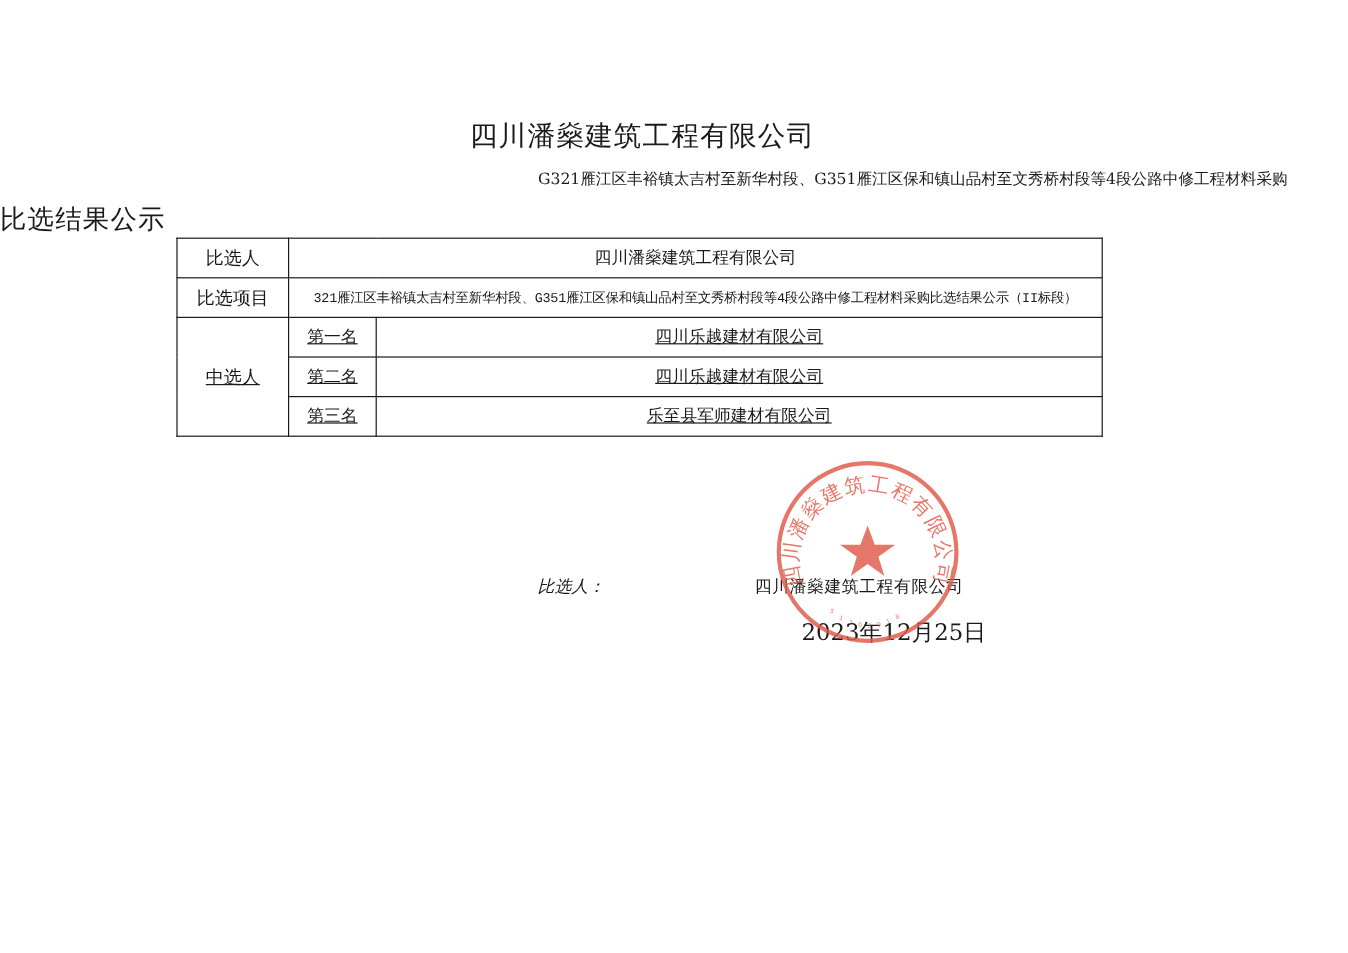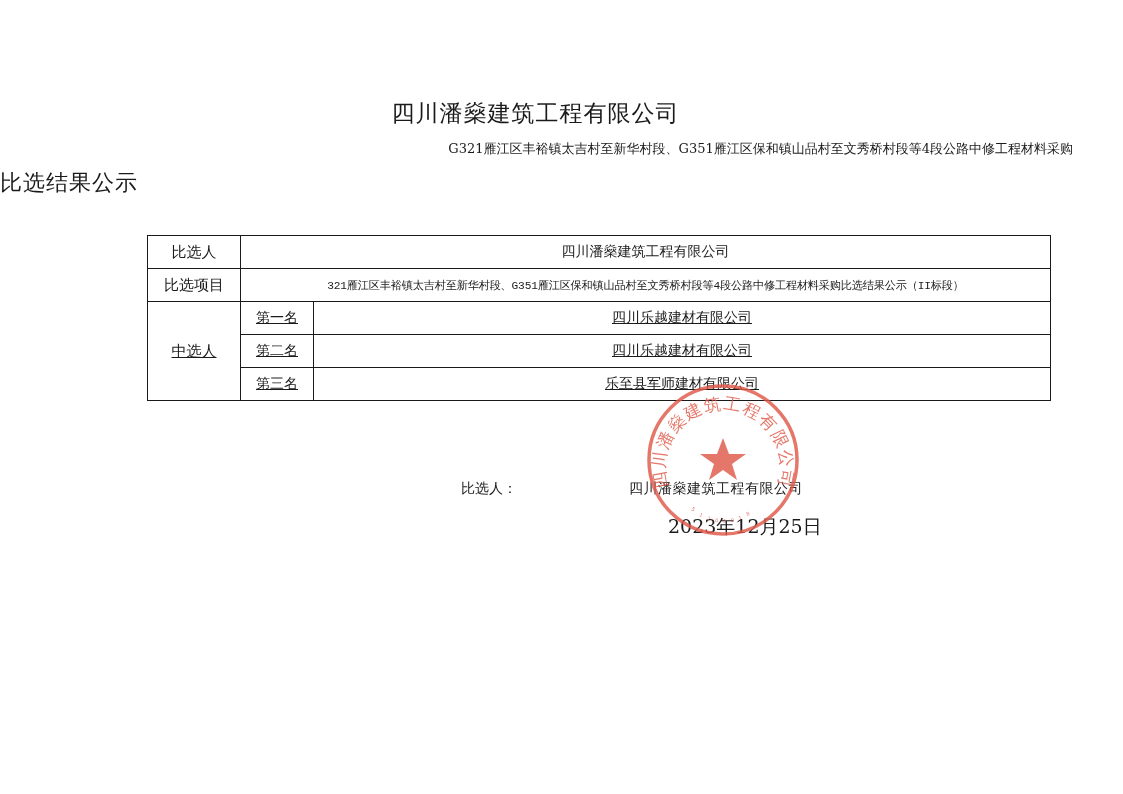--- a/index.html
+++ b/index.html
@@ -17,38 +17,38 @@
     position: absolute; left: 2px; width: 1071px; top: 140px;
     text-align: right; font-size: 13px; letter-spacing: 0px;
   }
   .heading {
     position: absolute; left: 0; width: 1071px; top: 168px;
     text-align: left; font-size: 22px; letter-spacing: 1px;
     font-family: "DejaVu Sans", "Liberation Sans", sans-serif;
   }
   table.result {
     position: absolute; left: 147px; top: 198px;
-    border-collapse: collapse; width: 904px;
+    border-collapse: collapse; width: 772px;
     font-family: "DejaVu Sans", "Liberation Sans", sans-serif;
-    margin-top: 37px;
   }
   table.result td {
     border: 1.5px solid #1a1a1a; text-align: center; padding: 0;
     white-space: nowrap; overflow: hidden;
   }
   td.label { width: 92px; font-size: 15px; }
   td.rank { width: 72px; font-size: 14px; }
   td.value { font-size: 14px; }
   td.project { font-size: 11.2px; font-family: Liberation Mono, monospace; text-align: left; letter-spacing: -0.2px; }
   tr.r1 td { height: 32px; }
   tr.r2 td { height: 32px; }
   tr.rk td { height: 32px; text-decoration: underline; }
   .sig-label {
-    position: absolute; left: 461px; top: 480px; font-size: 14px;
+    position: absolute; left: 448px; top: 480px; font-size: 14px;
     font-family: "DejaVu Sans", "Liberation Sans", sans-serif;
+    font-style: italic;
   }
   .sig-company {
     position: absolute; left: 629px; top: 480px; font-size: 14px; letter-spacing: 0.5px;
   }
   .sig-date {
     position: absolute; left: 668px; top: 514px; font-size: 19px;
   }
   .stamp {
     position: absolute; left: 645px; top: 382px; width: 156px; height: 156px;
     opacity: 0.82; pointer-events: none;

